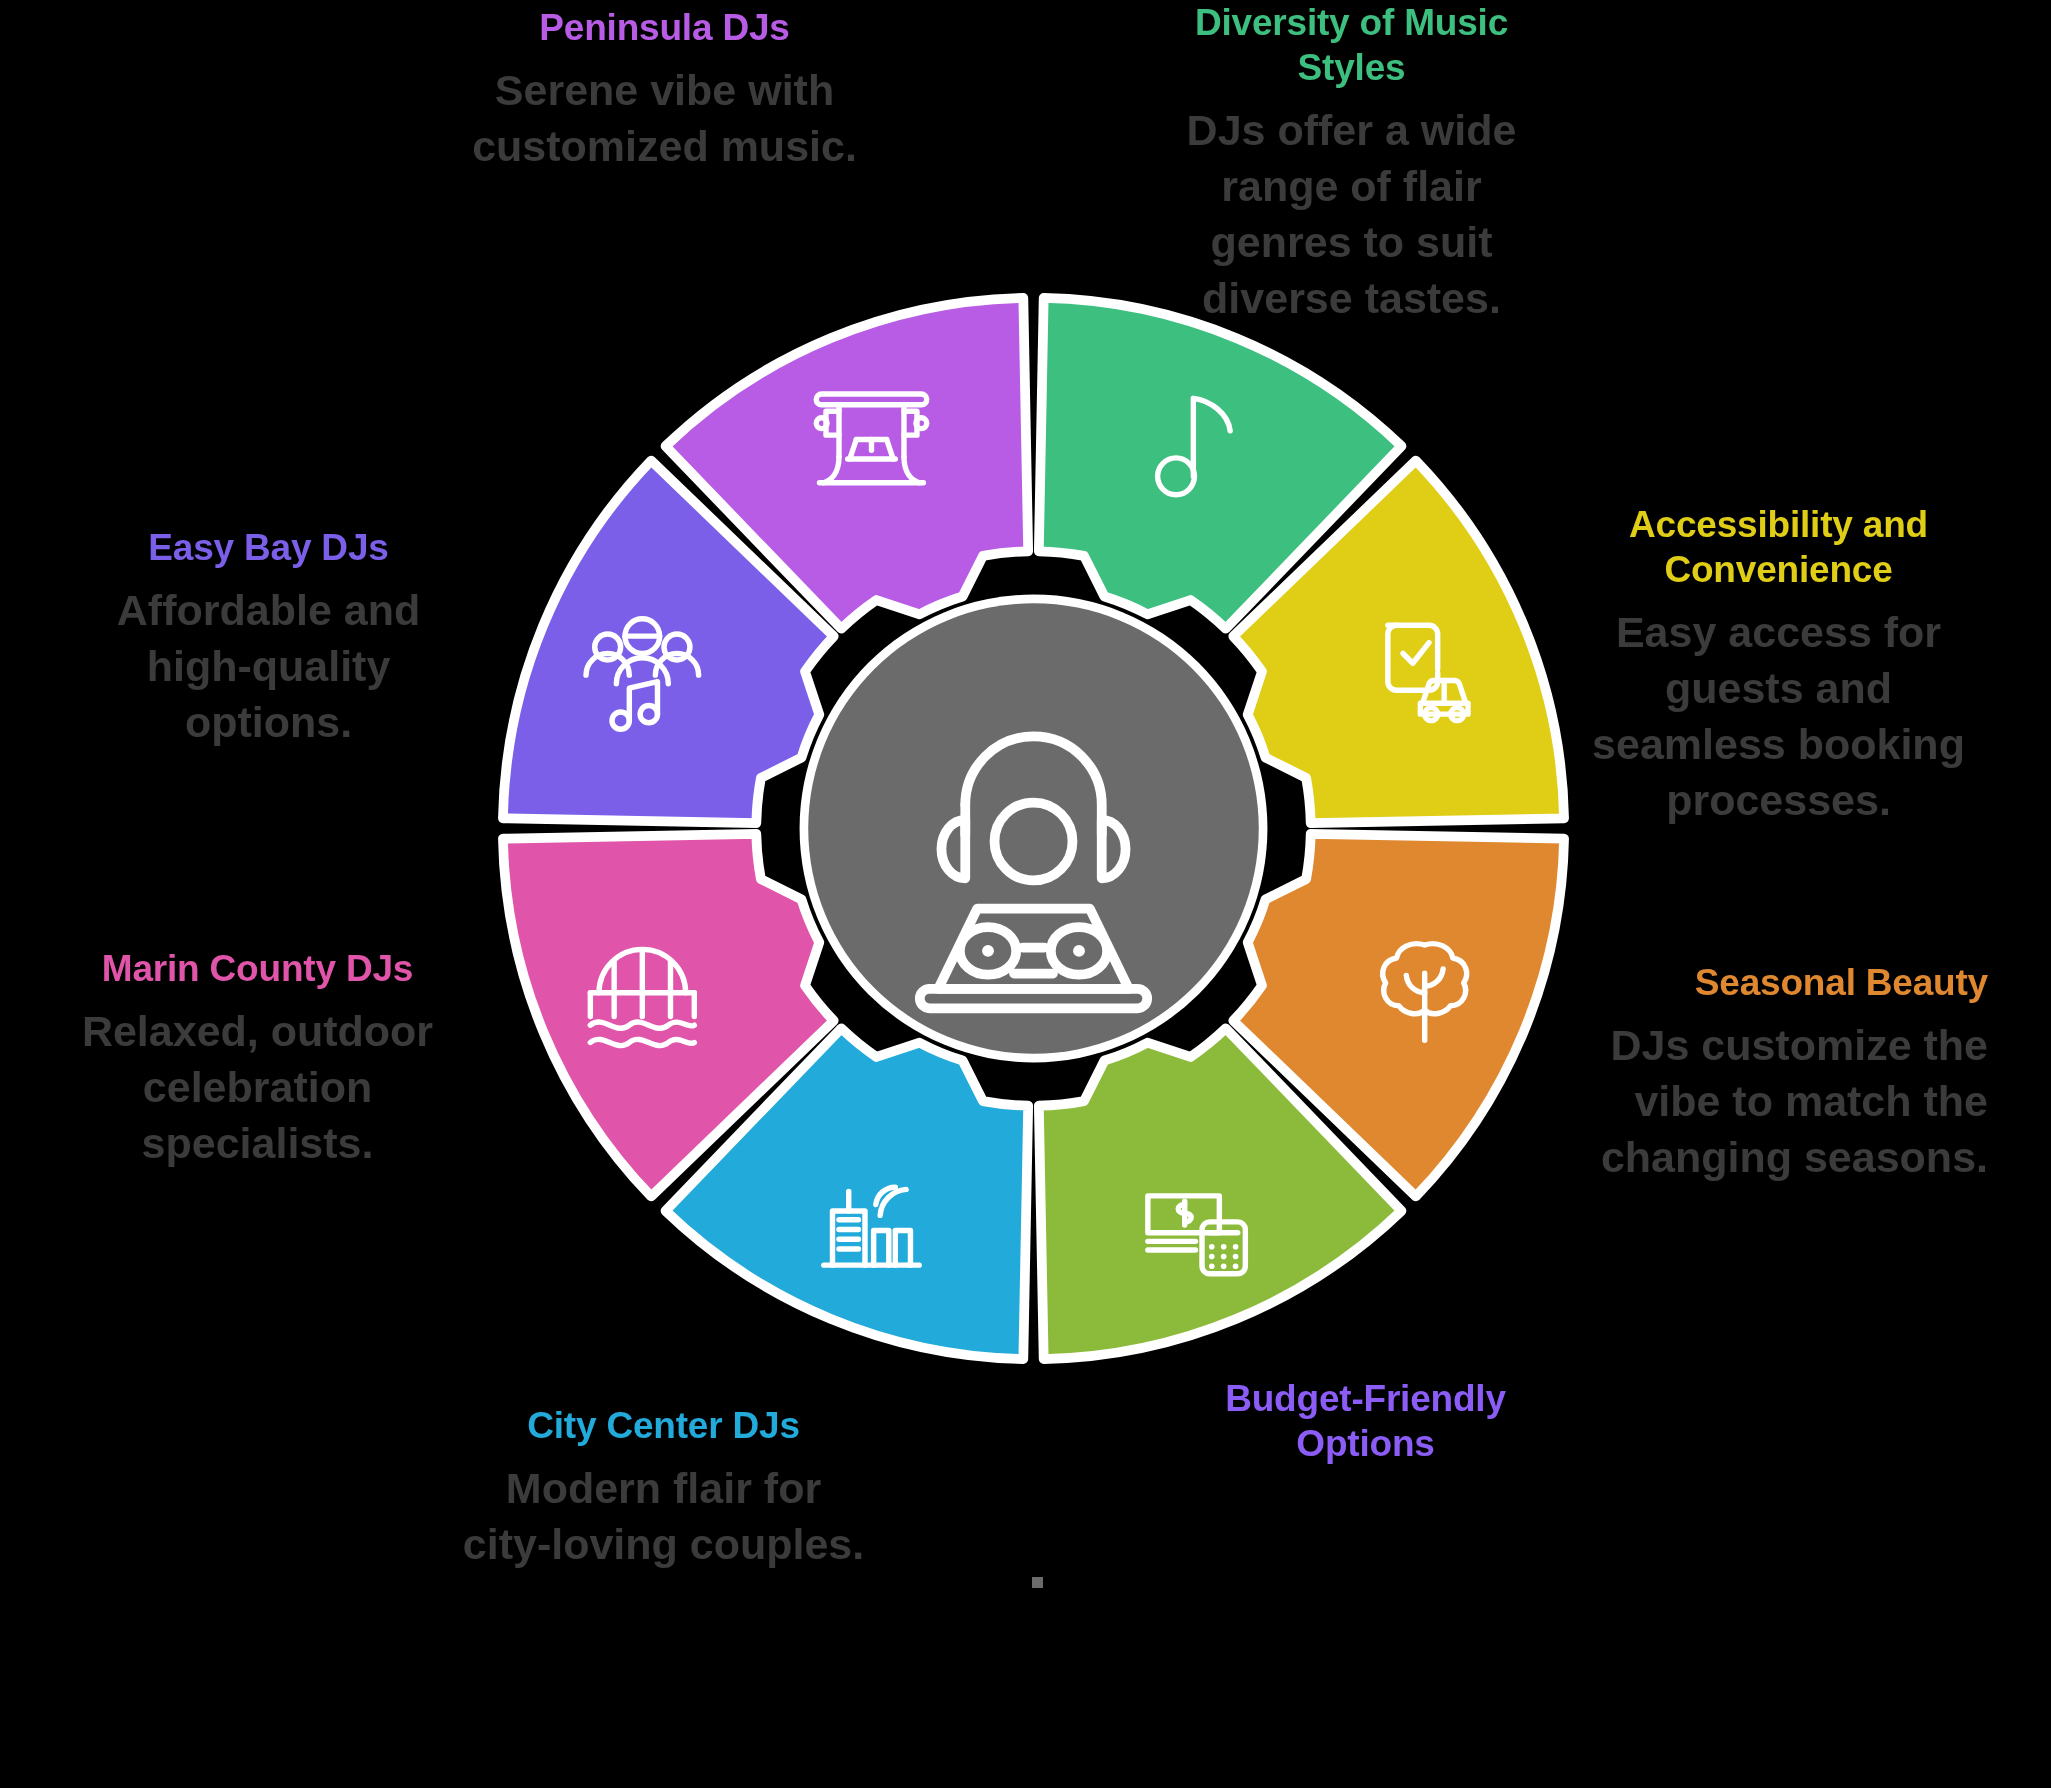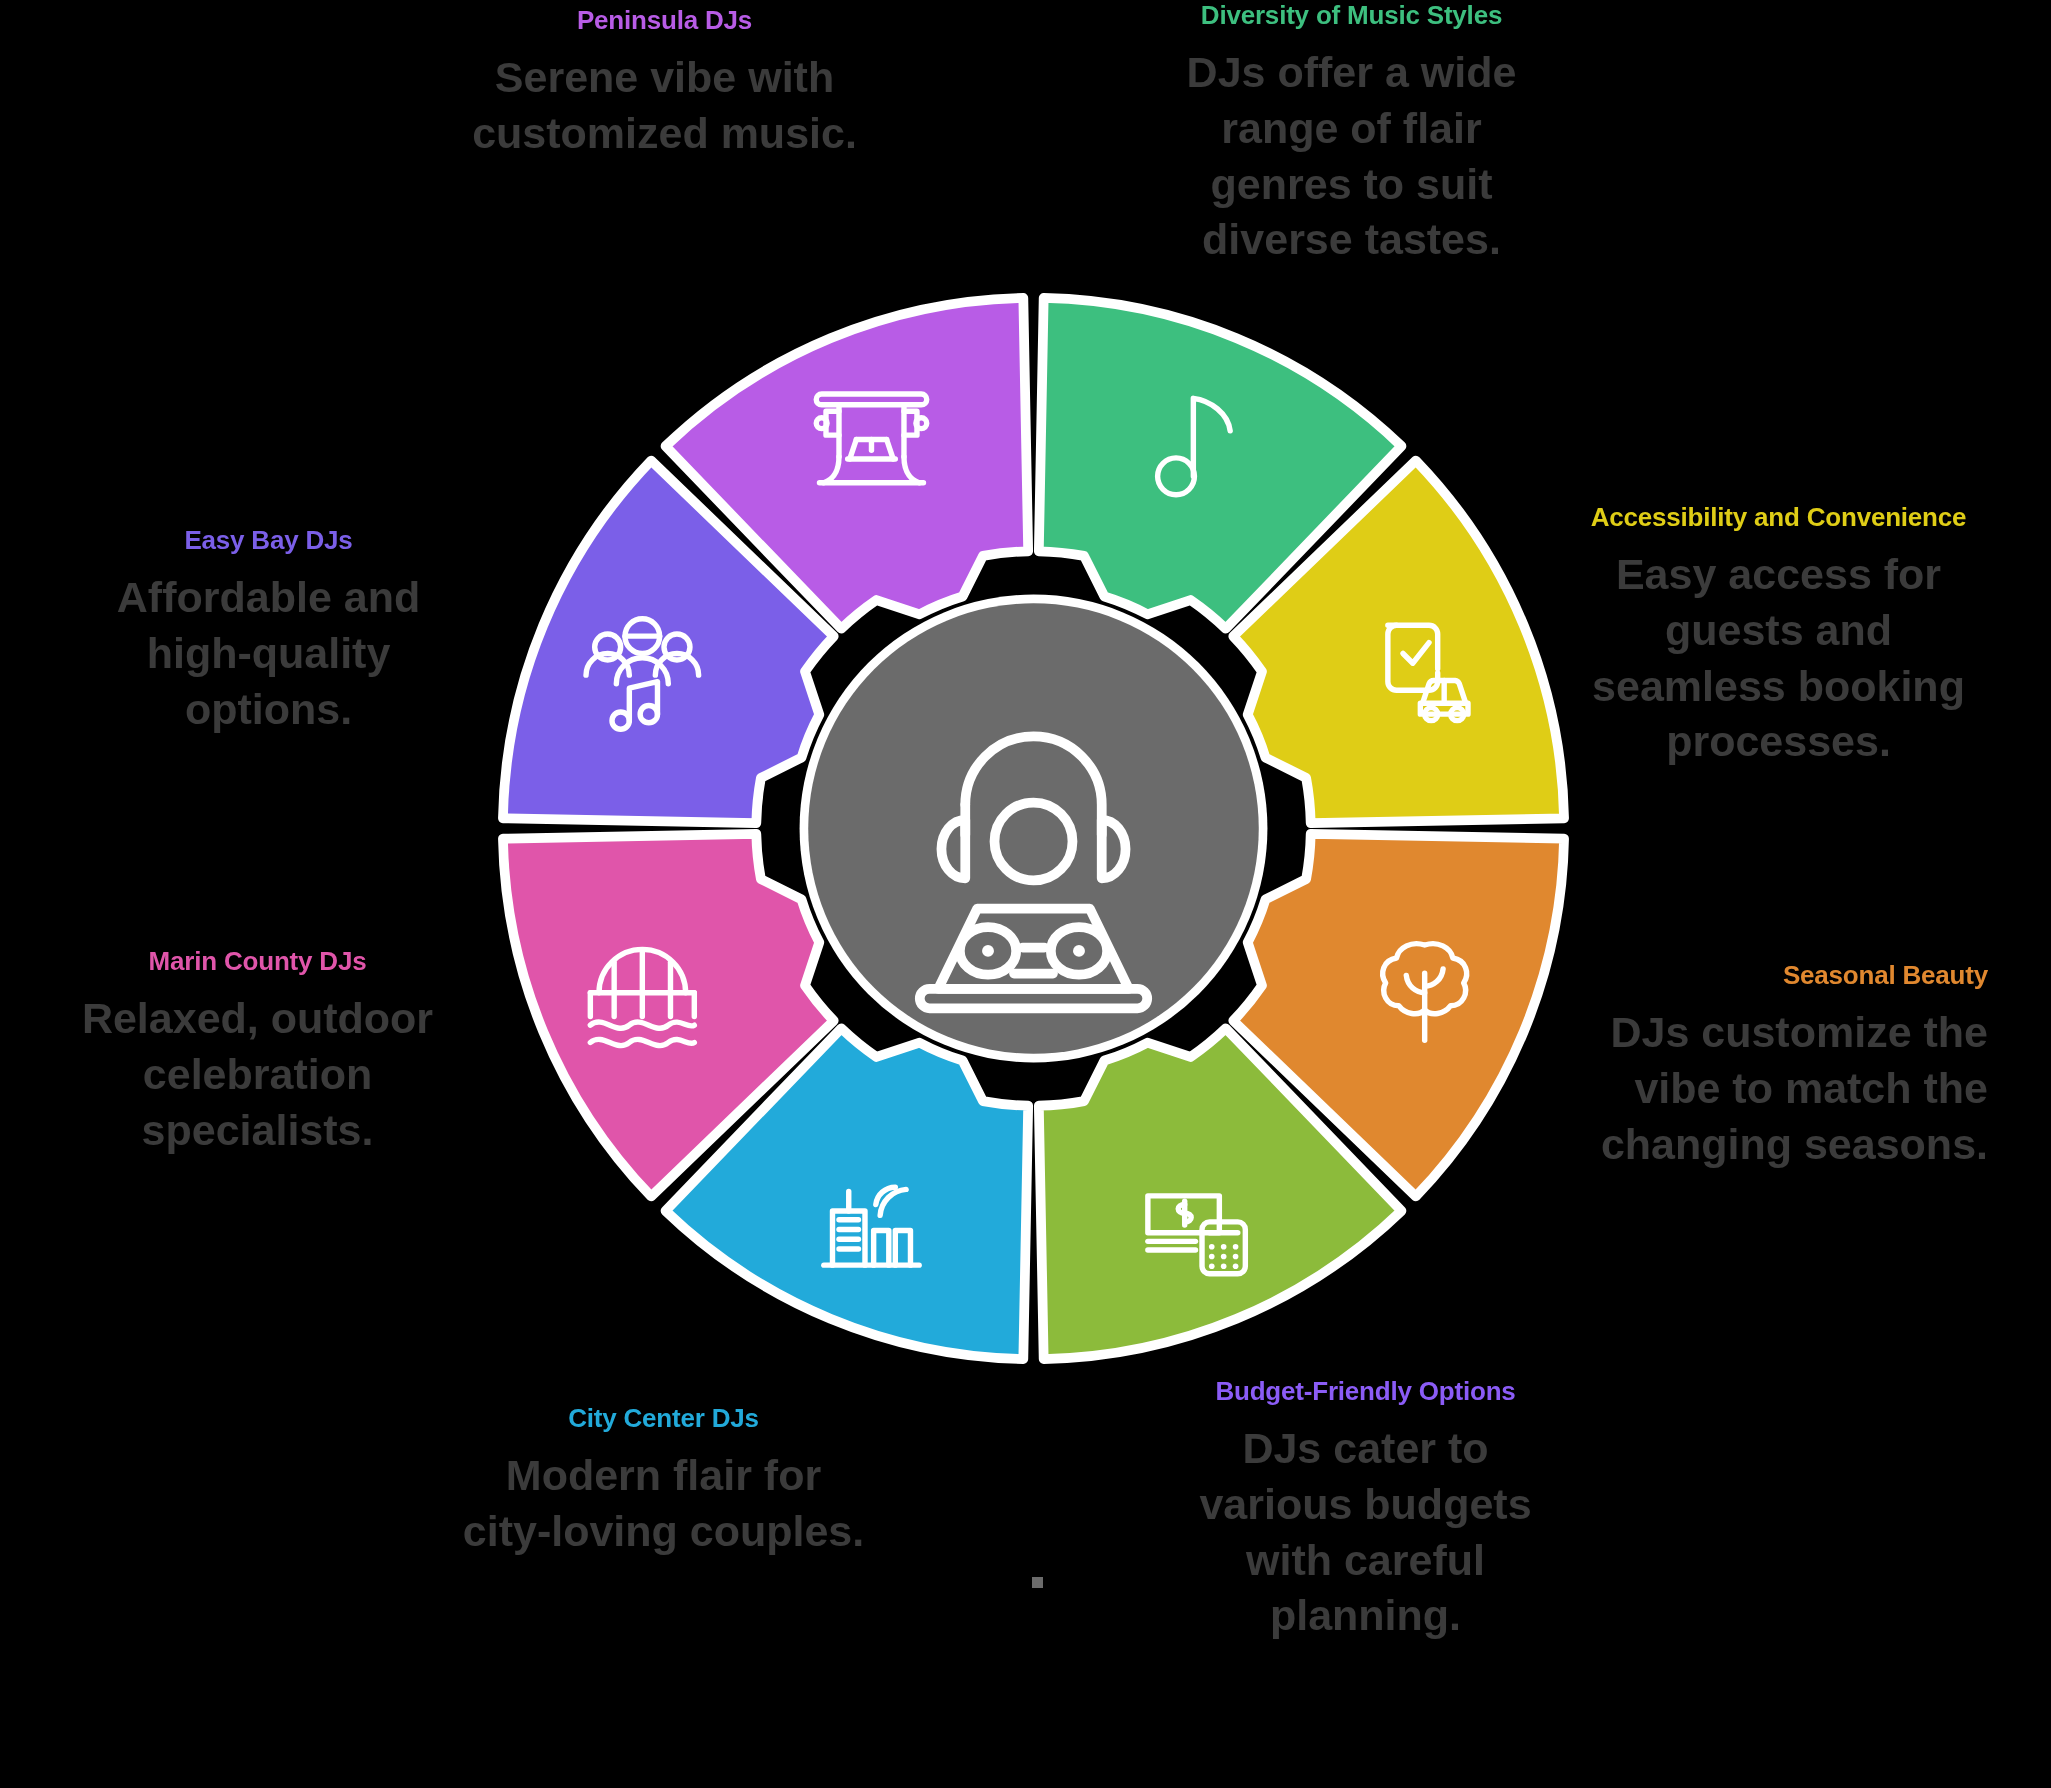--- a/index.html
+++ b/index.html
@@ -15,21 +15,21 @@
     position:absolute;
     left:492px;top:287px;
     width:1083px;height:1083px;
   }
   .wheel-svg{display:block;width:100%;height:100%;}
 
   
   .callout{position:absolute;text-align:center;}
   .callout .c-title{
     font-weight:bold;
-    font-size:26px;
+    font-size:37px;
     line-height:1.22;
     margin:0 0 13px 0;
     letter-spacing:-0.2px;
   }
   .callout .c-body{
     font-weight:bold;
     font-size:43px;
     line-height:1.30;
     margin:0;
     color:#3b3b3b;
@@ -207,21 +207,20 @@
     <p class="c-body">Easy access for guests and seamless booking processes.</p>
   </div>
 
   <div class="callout cal-seasonal">
     <p class="c-title" style="color: rgb(224, 136, 47);">Seasonal Beauty</p>
     <p class="c-body">DJs customize the vibe to match the changing seasons.</p>
   </div>
 
   <div class="callout cal-budget">
     <p class="c-title" style="color: #8b5cf6;">Budget-Friendly Options</p>
-    <p class="c-body">DJs cater to various budgets with careful planning.</p>
   </div>
 
   <div class="callout cal-citycenter">
     <p class="c-title" style="color: rgb(34, 170, 218);">City Center DJs</p>
     <p class="c-body">Modern flair for city-loving couples.</p>
   </div>
 
   <div class="callout cal-marin">
     <p class="c-title" style="color: rgb(224, 85, 170);">Marin County DJs</p>
     <p class="c-body">Relaxed, outdoor celebration specialists.</p>

